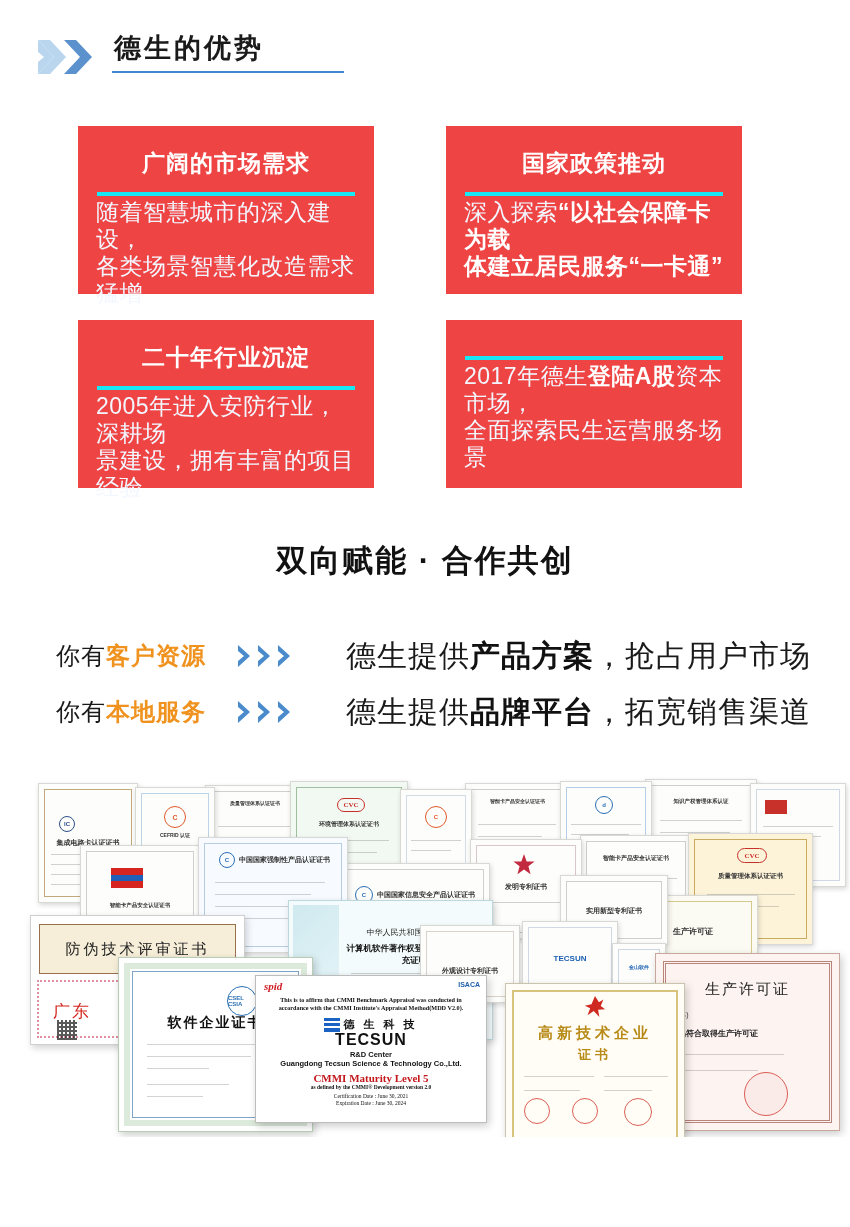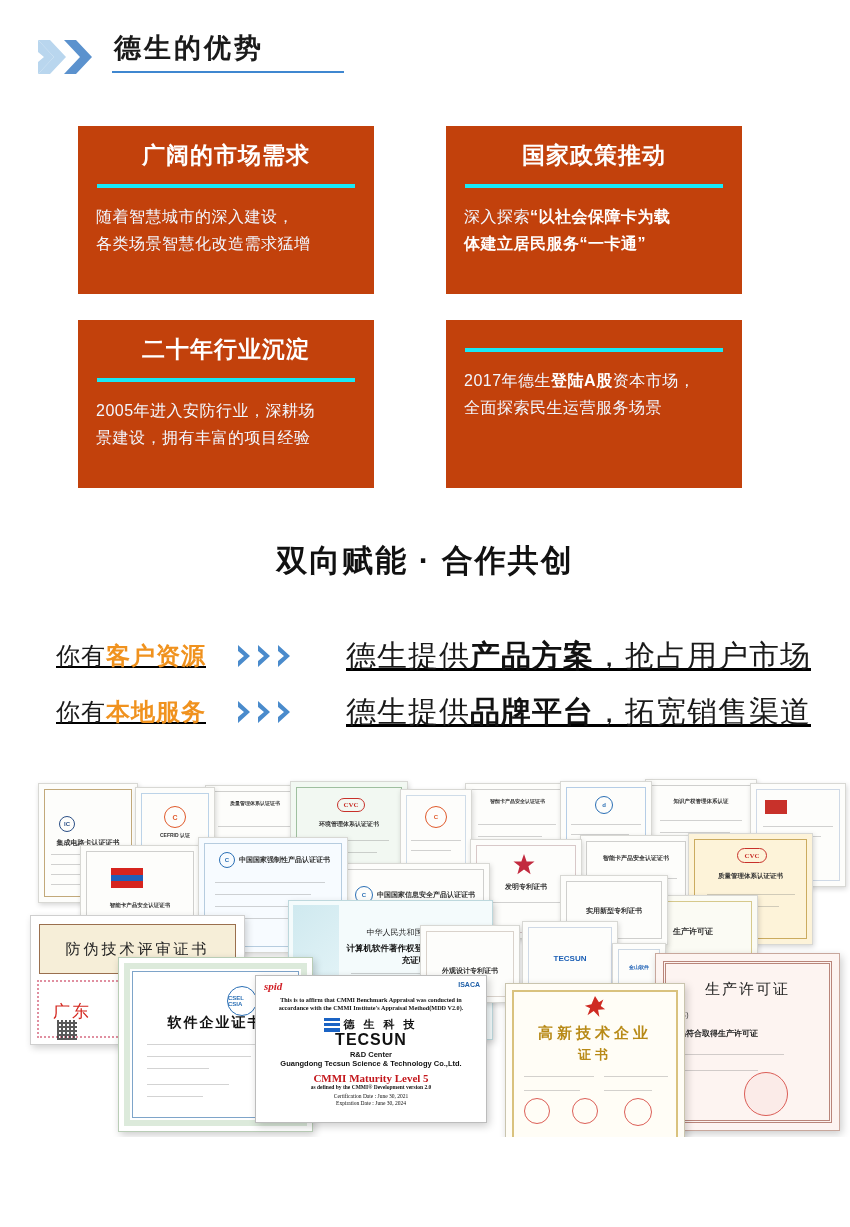--- a/index.html
+++ b/index.html
@@ -29,44 +29,44 @@
   }
   .header-rule { height: 2px; background: #3f87d0; width: 232px; margin-top: 3px; }
 
   
   .cards {
     position: absolute; left: 78px; top: 126px;
     width: 694px;
     display: grid; grid-template-columns: 296px 296px; grid-gap: 26px 72px;
   }
   .card {
-    background: #c2410c; color:#fff; width: 296px; height: 168px;
-    padding: 14px 18px 0 18px; text-align: left;
+    background: #ef4444; color:#fff; width: 296px; height: 168px;
+    padding: 22px 18px 0 18px; text-align: left;
   }
   .card-title {
     font-size: 23px; font-weight: bold; text-align:center; letter-spacing: 1px;
     line-height: 30px; color:#ffffff;
   }
   .card-divider {
     height: 4px; background: #18e8f5; width: 258px; margin: 14px auto 0 auto;
   }
   .card-body {
-    margin-top: 15px; font-size: 16px; line-height: 27px; color: #f2f7ff;
+    margin-top: 3px; font-size: 23px; line-height: 27px; color: #f2f7ff;
     letter-spacing: 0.5px;
   }
   .card-body b { font-weight: bold; color:#ffffff; }
 
   
   .mid-title {
     position: absolute; left:0; top: 540px; width: 850px; text-align:center;
     font-size: 31px; font-weight: bold; color:#111; letter-spacing: 2px;
   }
 
   
-  .benefit-rows { position: absolute; left: 0; top: 628px; width: 850px; text-decoration: underline; }
+  .benefit-rows { position: absolute; left: 0; top: 628px; width: 850px; }
   .benefit-row {
     display: flex; align-items: center; height: 56px;
     padding-left: 56px;
   }
   .b-left { font-size: 24px; color:#1a1a1a; white-space: nowrap; letter-spacing: 1px; }
   .b-left b { color:#f0921e; font-weight: bold; }
   .arrows { margin: 0 28px 0 30px; display: flex; align-items:center; }
   .arrow { width: 16px; height: 24px; fill: #4a8bcc; margin-right: 4px; }
   .b-right { font-size: 30px; color:#1a1a1a; white-space: nowrap; letter-spacing: 1px; margin-left: 22px;}
   .b-right b { font-weight: bold; color:#111; }

